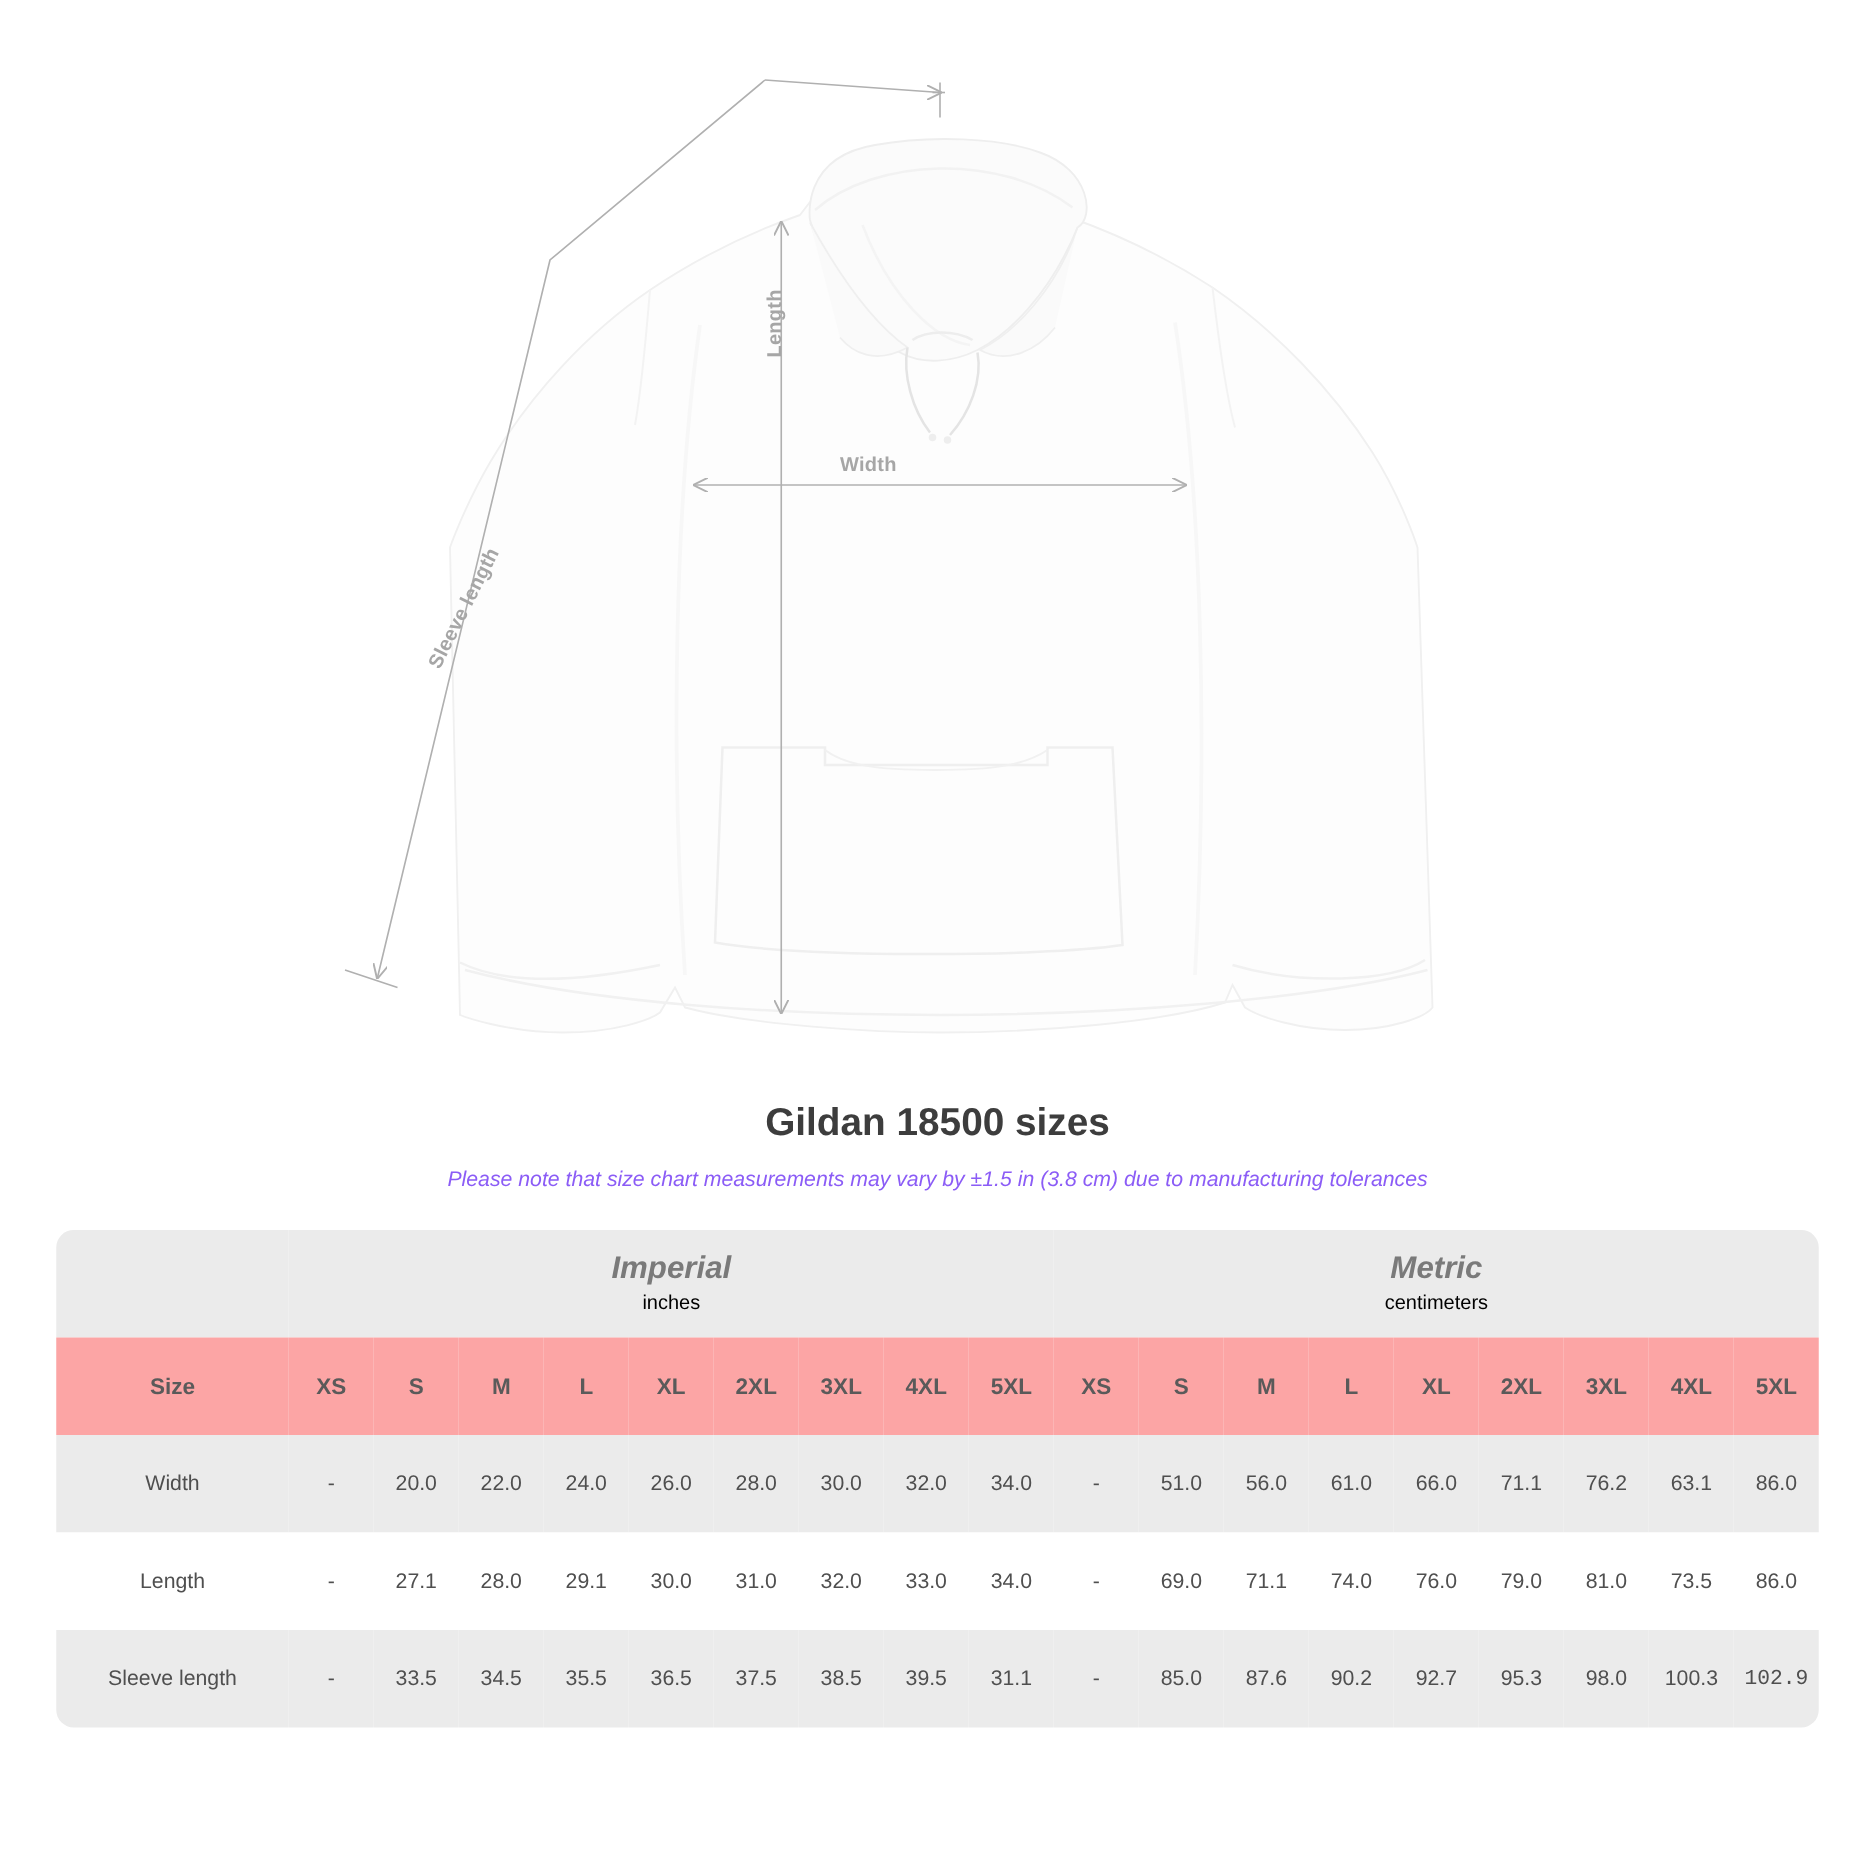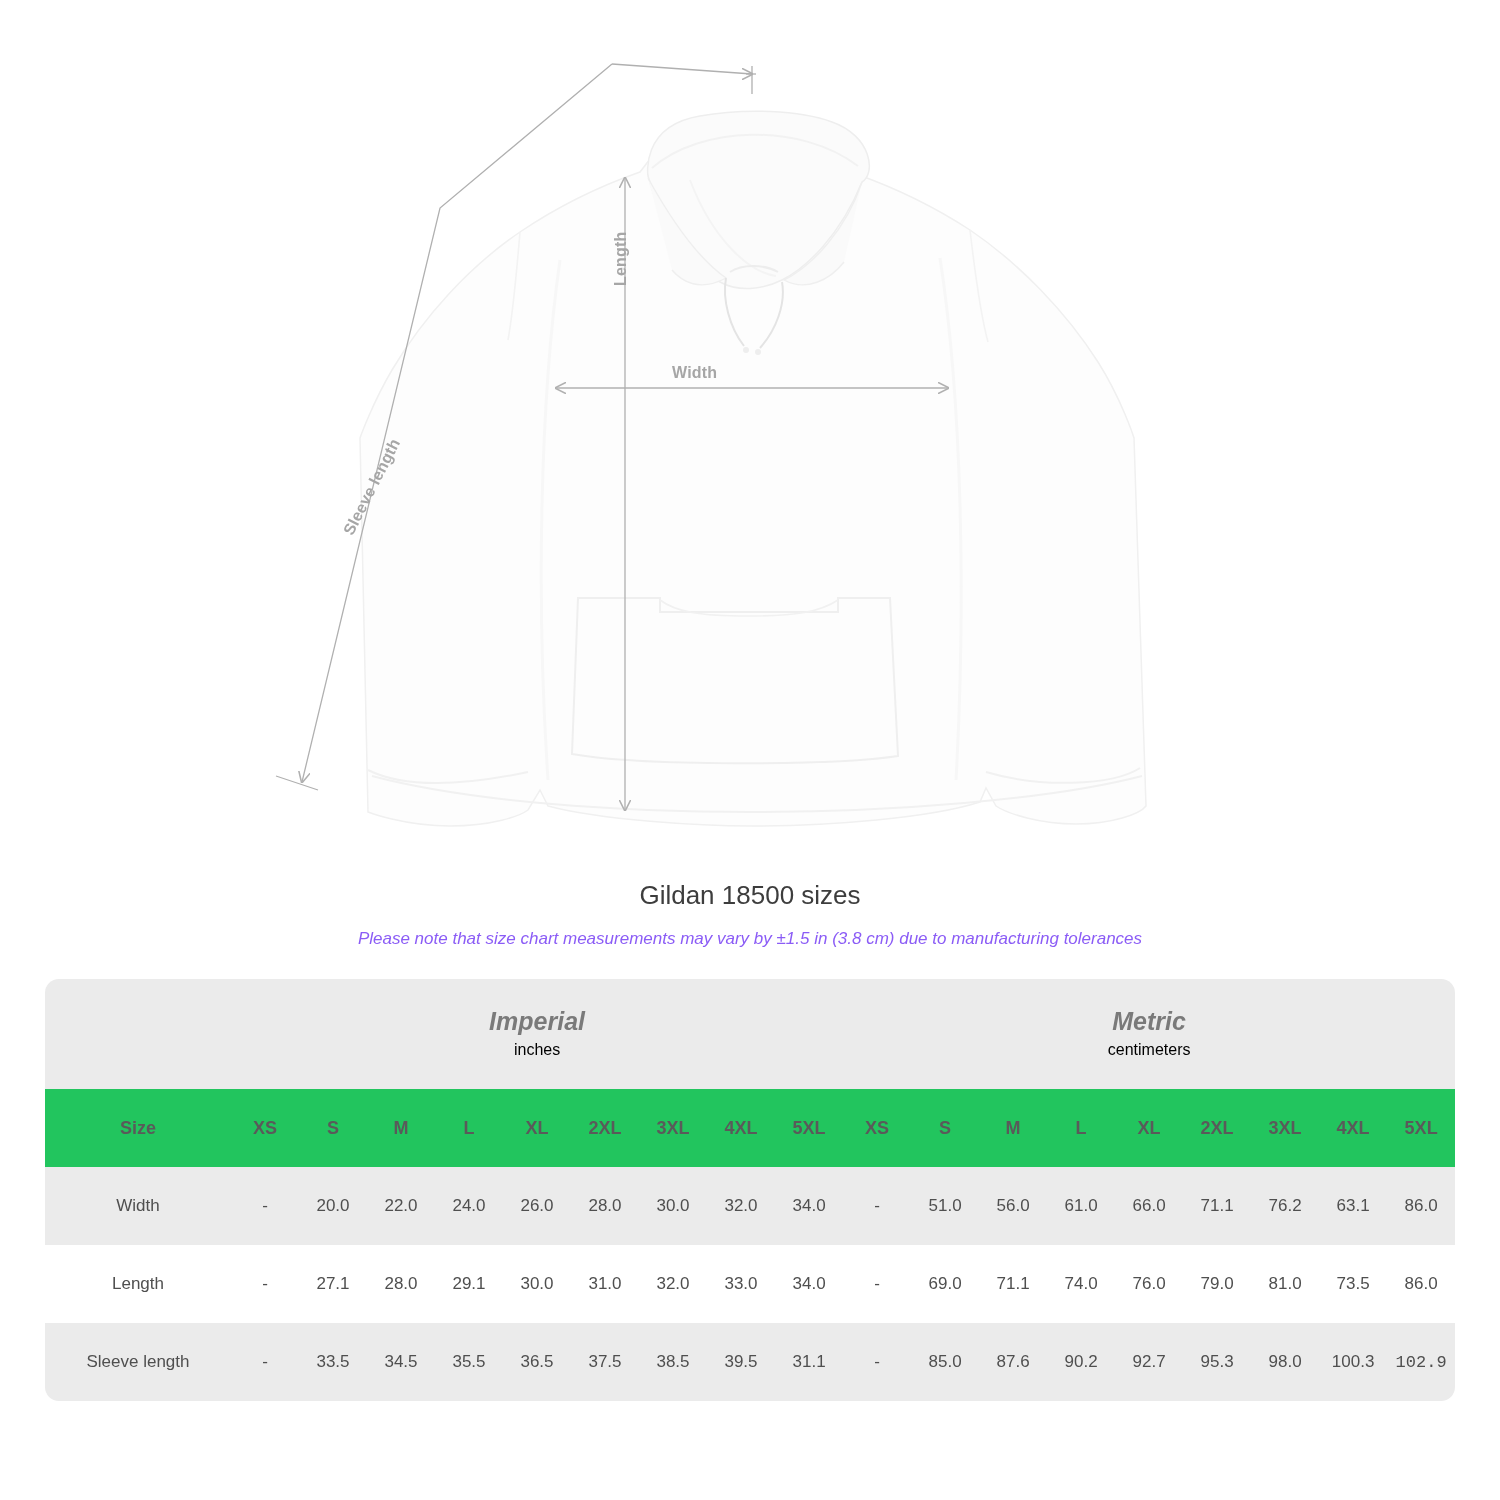--- a/index.html
+++ b/index.html
@@ -55,22 +55,22 @@
     transform: rotate(-63deg);
     transform-origin: left top;
   }
 
   
   .title-block {
     text-align: center;
     margin-top: 20px;
   }
   .chart-title {
-    font-size: 26px;
-    font-weight: normal;
+    font-size: 31px;
+    font-weight: bold;
     color: #3d3d3d;
     margin: 0 0 18px 0;
   }
   .chart-note {
     font-size: 17px;
     font-style: italic;
     color: #8b5cf6;
     margin: 0;
   }
 
@@ -89,21 +89,21 @@
     font-size: 17px;
     color: #4f4f4f;
     padding: 0;
     height: 72px;
     vertical-align: middle;
     font-weight: normal;
   }
   
   tr.group-row td.group-cell {
     background: #ebebeb;
-    height: 110px;
+    height: 86px;
     vertical-align: middle;
   }
   tr.group-row td.group-cell.first {
     border-top-left-radius: 14px;
   }
   tr.group-row td.group-cell.last {
     border-top-right-radius: 14px;
   }
   .group-name {
     font-size: 25px;
@@ -113,21 +113,21 @@
     display: block;
     line-height: 1.25;
   }
   .group-unit {
     font-size: 16px;
     color: #000000;
     display: block;
     line-height: 1.6;
   }
   tr.head-row td {
-    background: #22c55e;
+    background: #fca5a5;
     font-weight: bold;
     color: #5a5a5a;
     font-size: 18px;
     height: 78px;
   }
   tr.head-row td.rowlabel {
     font-size: 18px;
   }
   tr.data-row td {
     height: 78px;

